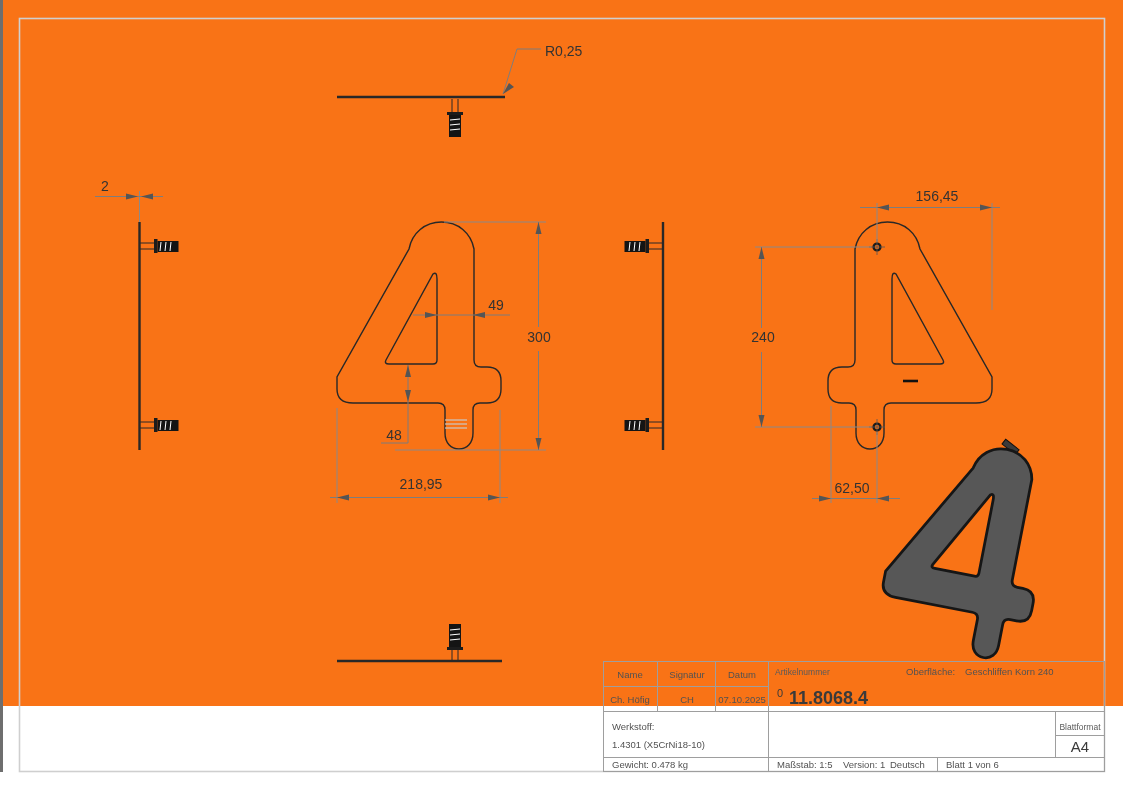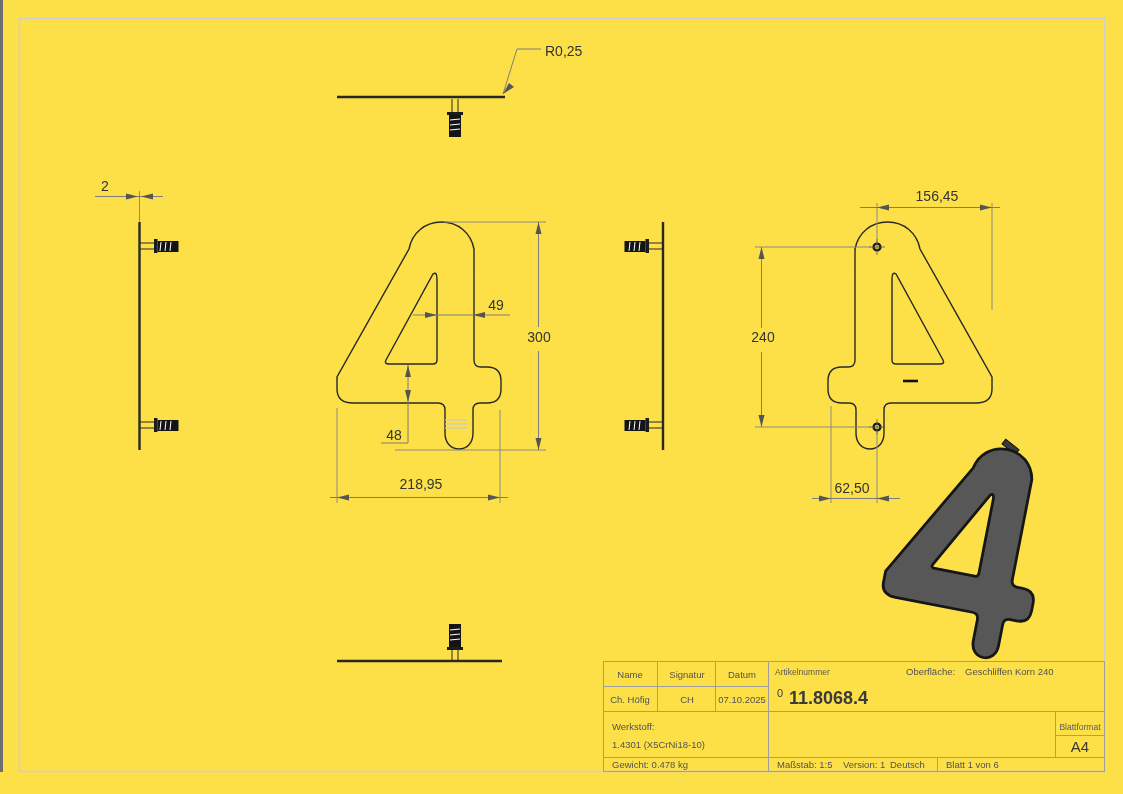--- a/index.html
+++ b/index.html
@@ -1,17 +1,17 @@
 <!DOCTYPE html>
 <html><head>
 <meta charset="utf-8">
 <style>
   html,body{margin:0;padding:0;width:1123px;height:794px;background:#ffffff;overflow:hidden;
     font-family:"Liberation Sans", sans-serif;}
-  .stage{position:relative;width:1123px;height:794px;background:#fde047;}
+  .stage{position:relative;width:1123px;height:706px;background:#f97316;}
   svg{position:absolute;left:0;top:0;}
   text{font-family:"Liberation Sans", sans-serif;fill:#3a3a3a;}
   .dimtxt{font-size:14px;fill:#333;}
   .dimline{stroke:#7d7d7d;stroke-width:1;fill:none;}
   .extline{stroke:#8a8a8a;stroke-width:1;fill:none;}
   .edge{stroke:#282828;stroke-width:1.4;fill:none;}
   .thick{stroke:#282828;stroke-width:2.4;fill:none;}
   .arrow{fill:#555;stroke:none;}
   .tbline{stroke:#9e9e9e;stroke-width:1;fill:none;}
   .tbsmall{font-size:9.5px;fill:#525252;}

